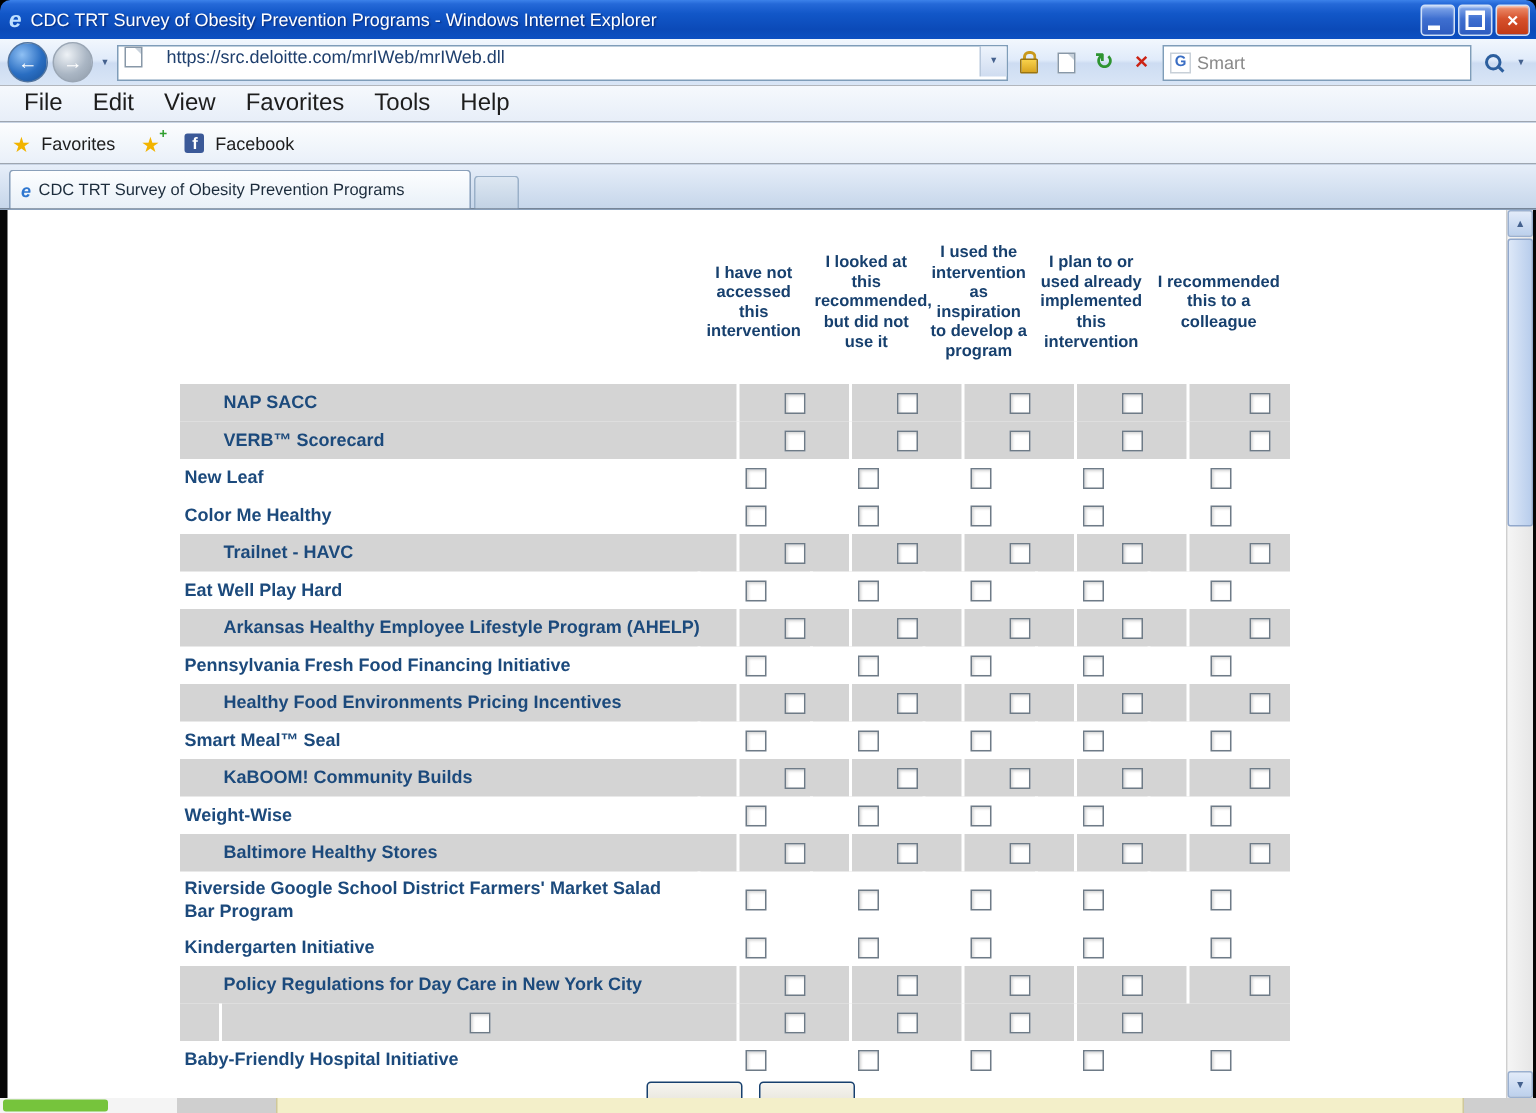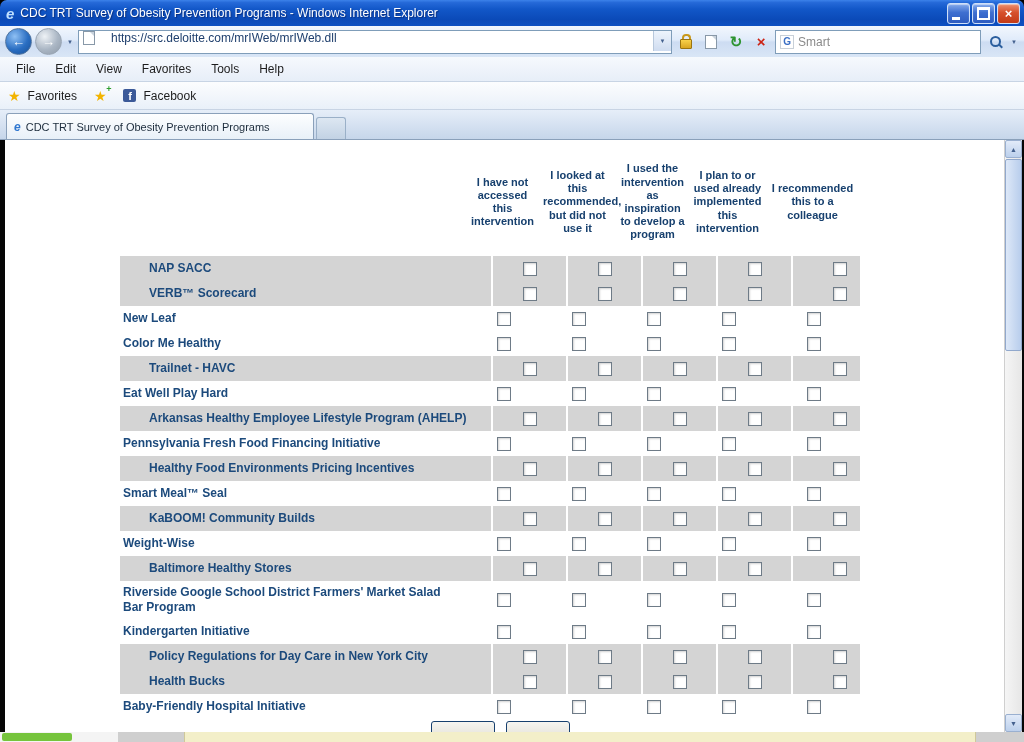--- a/index.html
+++ b/index.html
@@ -38,21 +38,21 @@
   .refresh-glyph{color:#2e9431;font-size:15px;font-weight:bold;line-height:1;}
   .stop-glyph{color:#cc2314;font-size:15px;font-weight:bold;line-height:1;}
   .search{flex:0 0 200px;height:22px;background:#fff;border:1px solid #7f9db9;display:flex;align-items:center;gap:4px;padding-left:4px;}
   .gicon{width:12px;height:12px;border:1px solid #c8d0d8;display:flex;align-items:center;justify-content:center;color:#3a6ec4;font-weight:bold;font-size:10px;flex:0 0 12px;}
   .stext{font-size:12px;color:#8a8a8a;flex:1;}
   .lens{position:relative;width:7px;height:7px;border:2px solid #2c5f9e;border-radius:50%;display:inline-block;}
   .lens::after{content:'';position:absolute;width:5px;height:2px;background:#2c5f9e;transform:rotate(45deg);right:-4px;bottom:-2px;}
 
   
   .menubar{flex:0 0 24px;display:flex;align-items:center;padding-left:6px;background:linear-gradient(#f6f9fd,#e7eef8);border-bottom:1px solid #c8d4e4;}
-  .menuitem{font-size:12px;color:#1d1d1d;padding:3px 10px;}
+  .menuitem{font-size:16px;color:#1d1d1d;padding:3px 10px;}
 
   
   .favbar{flex:0 0 27px;display:flex;align-items:center;padding-left:8px;gap:7px;background:linear-gradient(#fcfdfe,#e9f0f9);border-bottom:1px solid #c8d4e4;}
   .star{color:#f2b400;font-size:14px;line-height:1;}
   .favlabel{font-size:12px;color:#1d1d1d;}
   .addstar{position:relative;margin-left:10px;}
   .addstar .plus{position:absolute;top:-4px;right:-5px;color:#2e9e2e;font-size:9px;font-weight:bold;}
   .fbicon{width:13px;height:13px;background:#3b5998;color:#fff;font-weight:bold;font-size:11px;display:flex;align-items:flex-end;justify-content:center;border-radius:2px;line-height:1.1;margin-left:10px;}
 
   
@@ -464,21 +464,20 @@
                 <span class="checkbox"></span>
               </div>
               <div class="ccell">
                 <span class="checkbox"></span>
               </div>
               <div class="ccell">
                 <span class="checkbox"></span>
               </div>
             </div>
             <div class="grid srow shade">
-              <div class="rlabel">Health Bucks</div>
               <div class="ccell">
                 <span class="checkbox"></span>
               </div>
               <div class="ccell">
                 <span class="checkbox"></span>
               </div>
               <div class="ccell">
                 <span class="checkbox"></span>
               </div>
               <div class="ccell">

